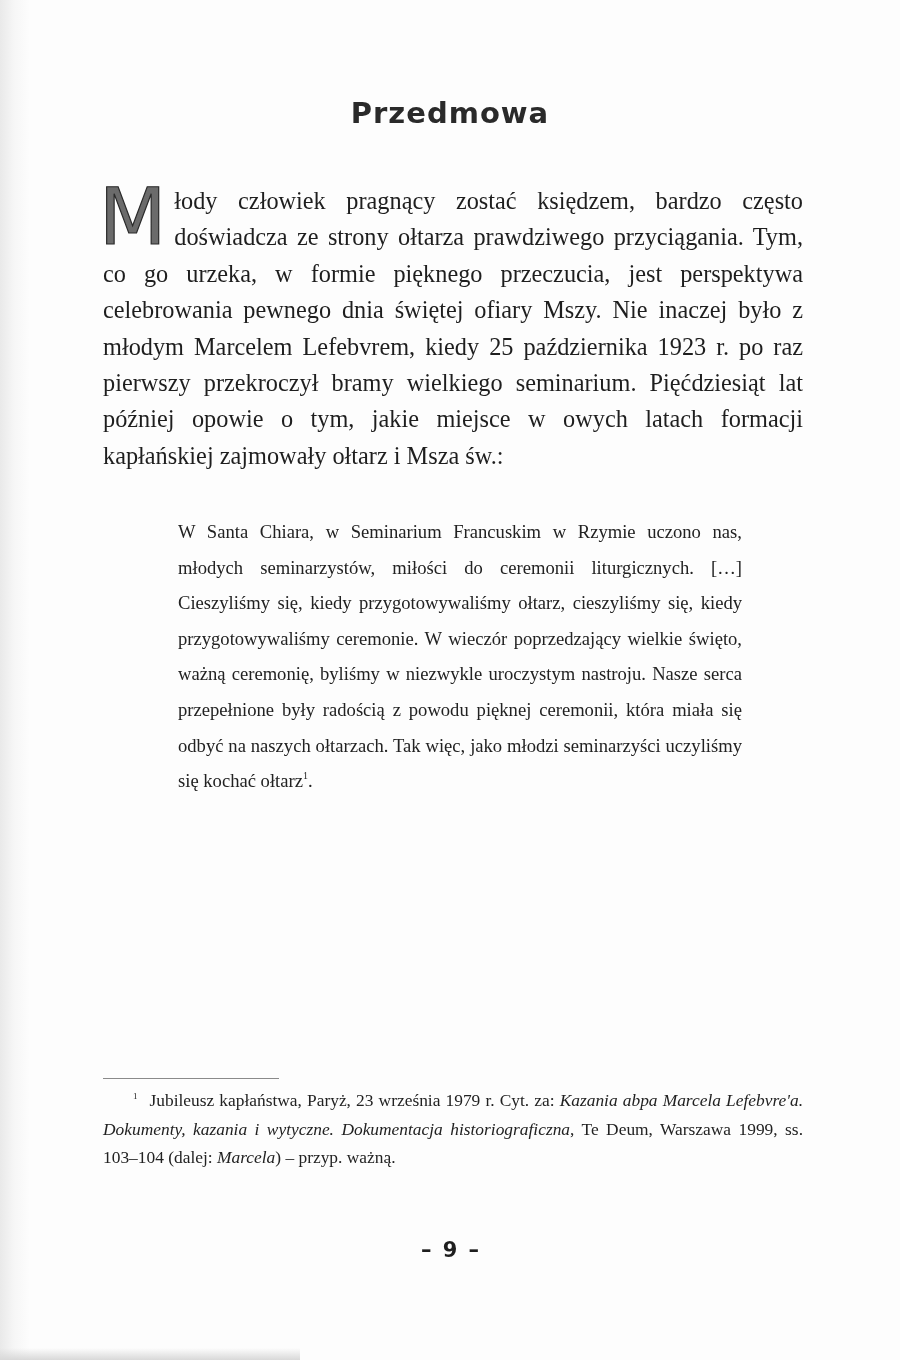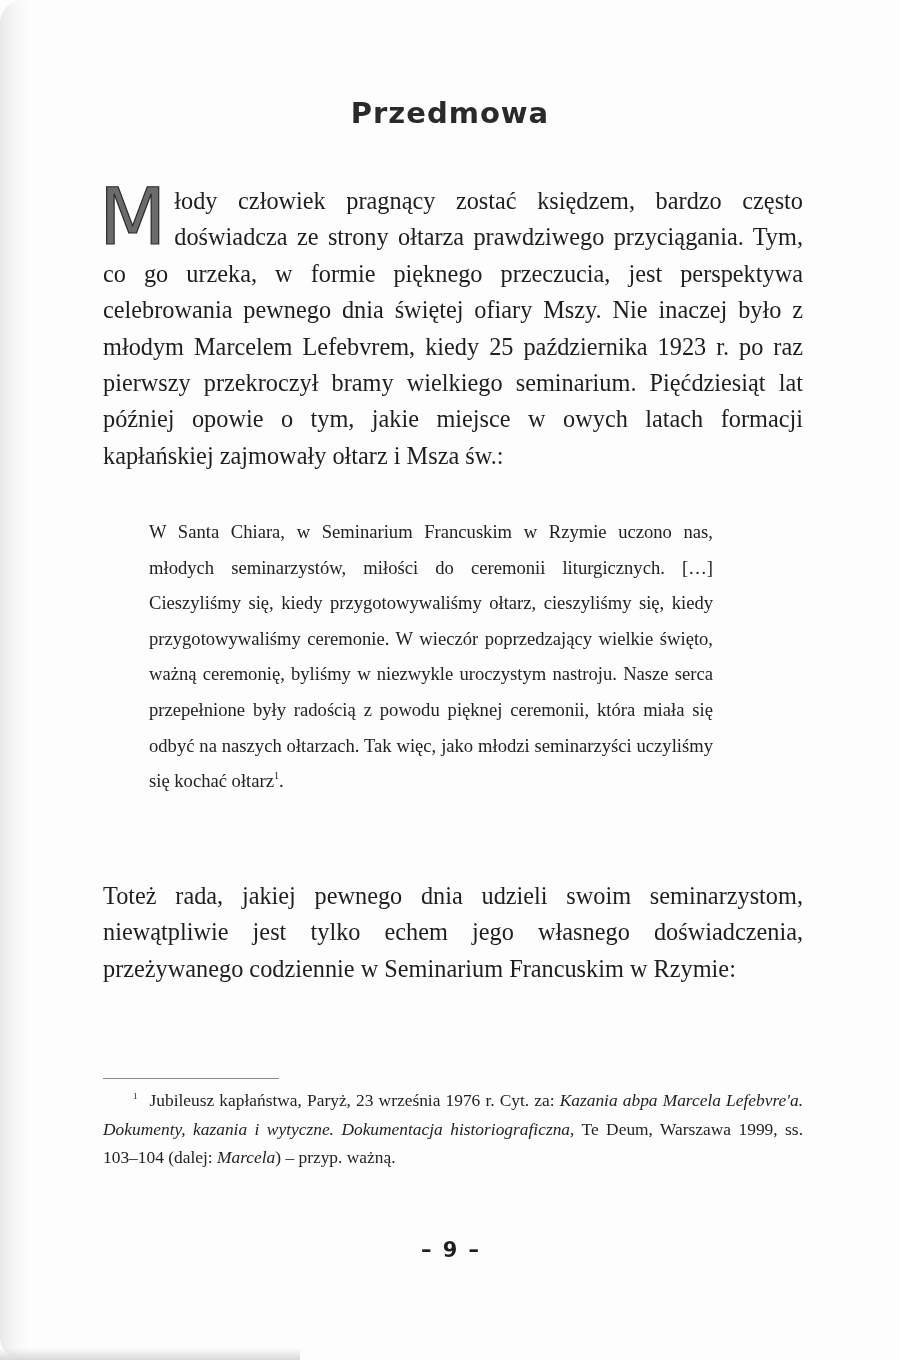--- a/index.html
+++ b/index.html
@@ -5,21 +5,20 @@
     html, body { margin: 0; padding: 0; }
     body {
       width: 900px; height: 1360px; position: relative; overflow: hidden;
       background: #fdfdfd;
       font-family: "Liberation Serif", "DejaVu Serif", serif;
       color: #1e1e1e;
     }
     .page {
       position: absolute; inset: 0;
       background: linear-gradient(to right, #e9e9e9 0px, #f6f6f6 14px, #fdfdfd 30px, #fdfdfd 100%);
-      border-radius: 23px;
     }
     .bottom-shadow {
       position: absolute; left: 0; bottom: 0; width: 300px; height: 12px;
       background: linear-gradient(to top, #d8d8d8, rgba(255,255,255,0));
     }
     .title {
       position: absolute; top: 96px; left: 0; width: 900px; text-align: center;
       font-family: "DejaVu Sans", "Liberation Sans", sans-serif;
       font-weight: bold; font-size: 29px; letter-spacing: 1px; color: #2a2a2a;
     }
@@ -30,21 +29,21 @@
     }
     .body-text p { margin: 0; }
     .p1 { top: 183px; }
     .dropcap {
       float: left; font-family: "DejaVu Sans", "Liberation Sans", sans-serif;
       font-size: 78px; line-height: 60px; height: 62px; margin: 4px 8px 0 -4px;
       color: #6b6b6b; font-weight: normal;
       -webkit-text-stroke: 1.2px #2a2a2a;
     }
     .quote {
-      position: absolute; left: 149px; width: 564px; top: 514px;
+      position: absolute; left: 178px; width: 564px; top: 514px;
       font-size: 18.6px; line-height: 35.6px; text-align: justify;
       text-align-last: left; color: #222;
     }
     .quote p { margin: 0; }
     sup { font-size: 10px; vertical-align: 8px; line-height: 0; }
     .p2 { top: 878px; }
     .fn-rule {
       position: absolute; left: 103px; top: 1078px; width: 176px; height: 1px;
       background: #8a8a8a;
     }
@@ -74,24 +73,21 @@
       <span class="dropcap">M</span><span>łody człowiek pragnący zostać księdzem, bardzo często doświadcza ze strony ołtarza prawdziwego przyciągania. Tym, co go urzeka, w formie pięknego przeczucia, jest perspektywa celebrowania pewnego dnia świętej ofiary Mszy. Nie inaczej było z młodym Marcelem Lefebvrem, kiedy 25 października 1923 r. po raz pierwszy przekroczył bramy wielkiego seminarium. Pięćdziesiąt lat później opowie o tym, jakie miejsce w owych latach formacji kapłańskiej zajmowały ołtarz i Msza św.:</span>
     </p>
   </div>
 
   <blockquote class="quote" style="margin:0;">
     <p>
       <span>W Santa Chiara, w Seminarium Francuskim w Rzymie uczono nas, młodych seminarzystów, miłości do ceremonii liturgicznych. […] Cieszyliśmy się, kiedy przygotowywaliśmy ołtarz, cieszyliśmy się, kiedy przygotowywaliśmy ceremonie. W wieczór poprzedzający wielkie święto, ważną ceremonię, byliśmy w niezwykle uroczystym nastroju. Nasze serca przepełnione były radością z powodu pięknej ceremonii, która miała się odbyć na naszych ołtarzach. Tak więc, jako młodzi seminarzyści uczyliśmy się kochać ołtarz</span><sup>1</sup><span>.</span>
     </p>
   </blockquote>
 
-  <div class="body-text p2">
-    <p>Toteż rada, jakiej pewnego dnia udzieli swoim seminarzystom, niewątpliwie jest tylko echem jego własnego doświadczenia, przeżywanego codziennie w Seminarium Francuskim w Rzymie:</p>
-  </div>
 
   <div class="fn-rule"></div>
 
   <div class="footnote">
-    <sup>1</sup><span>Jubileusz kapłaństwa, Paryż, 23 września 1976 r. Cyt. za: </span><i>Kazania abpa Marcela Lefebvre'a. Dokumenty, kazania i wytyczne. Dokumentacja historiograficzna</i><span>, Te Deum, Warszawa 1999, ss. 103–104 (dalej: </span><i>Marcela</i><span>) – przyp. ważną.</span>
+    <sup>1</sup><span>Jubileusz kapłaństwa, Paryż, 23 września 1979 r. Cyt. za: </span><i>Kazania abpa Marcela Lefebvre'a. Dokumenty, kazania i wytyczne. Dokumentacja historiograficzna</i><span>, Te Deum, Warszawa 1999, ss. 103–104 (dalej: </span><i>Marcela</i><span>) – przyp. ważną.</span>
   </div>
 
   <div class="page-number">– 9 –</div>
 </div>
 
 </body></html>

